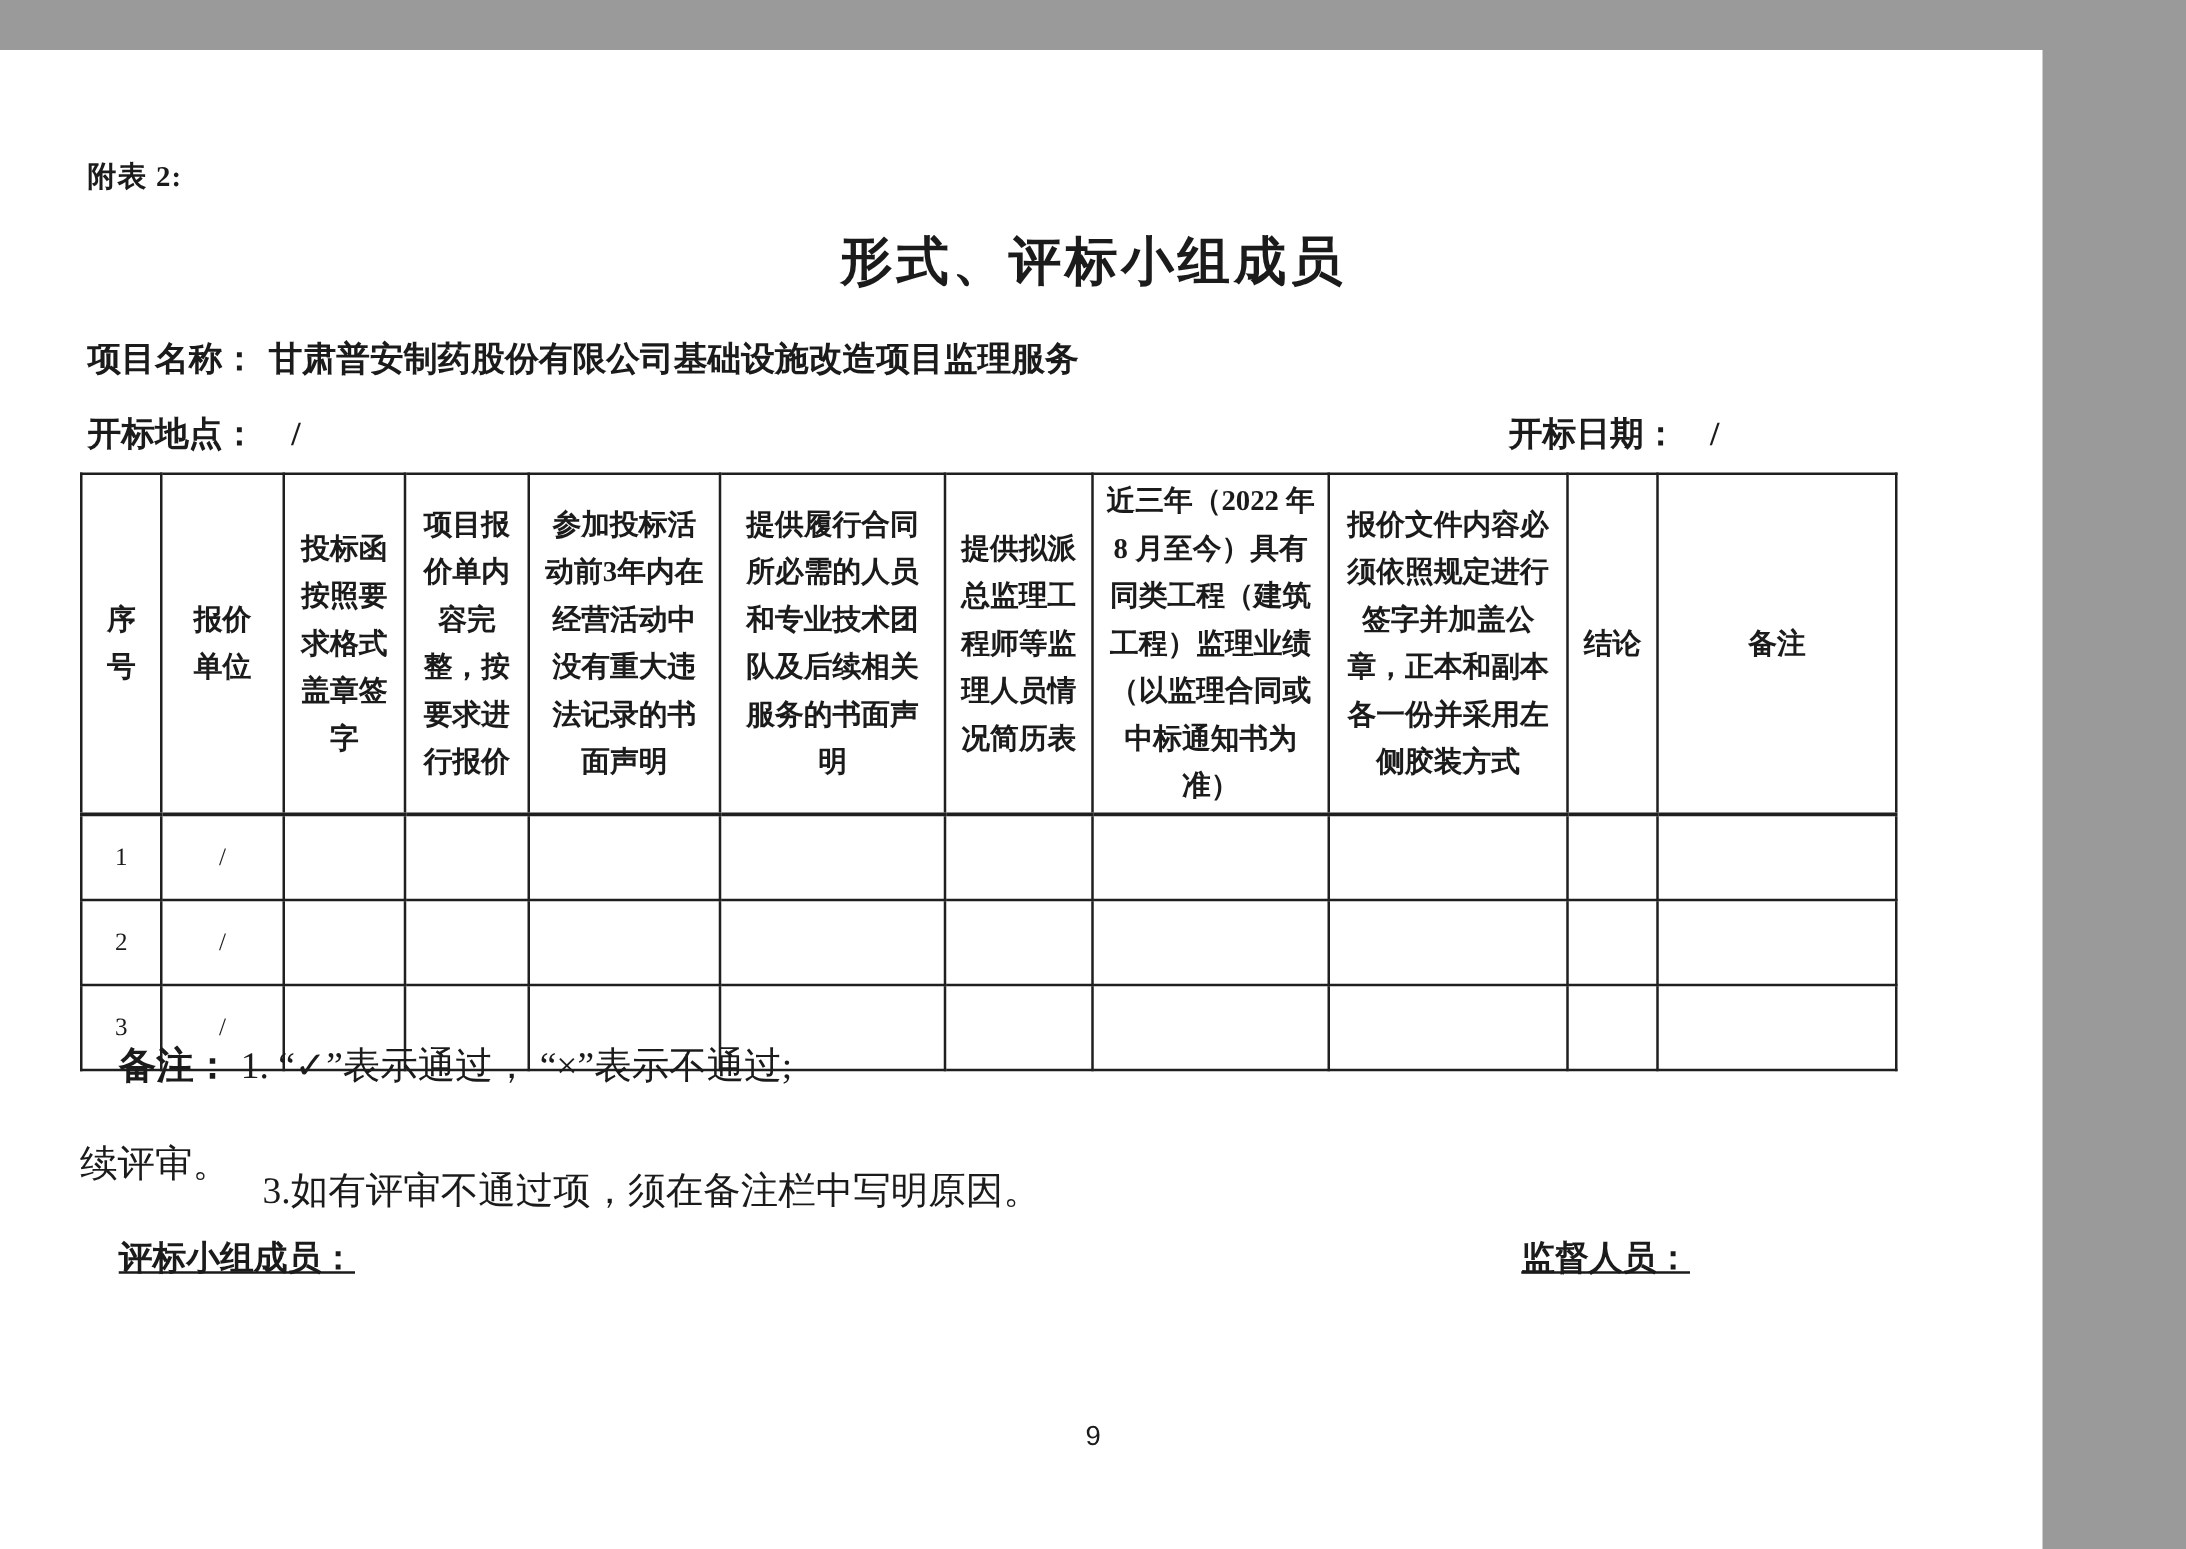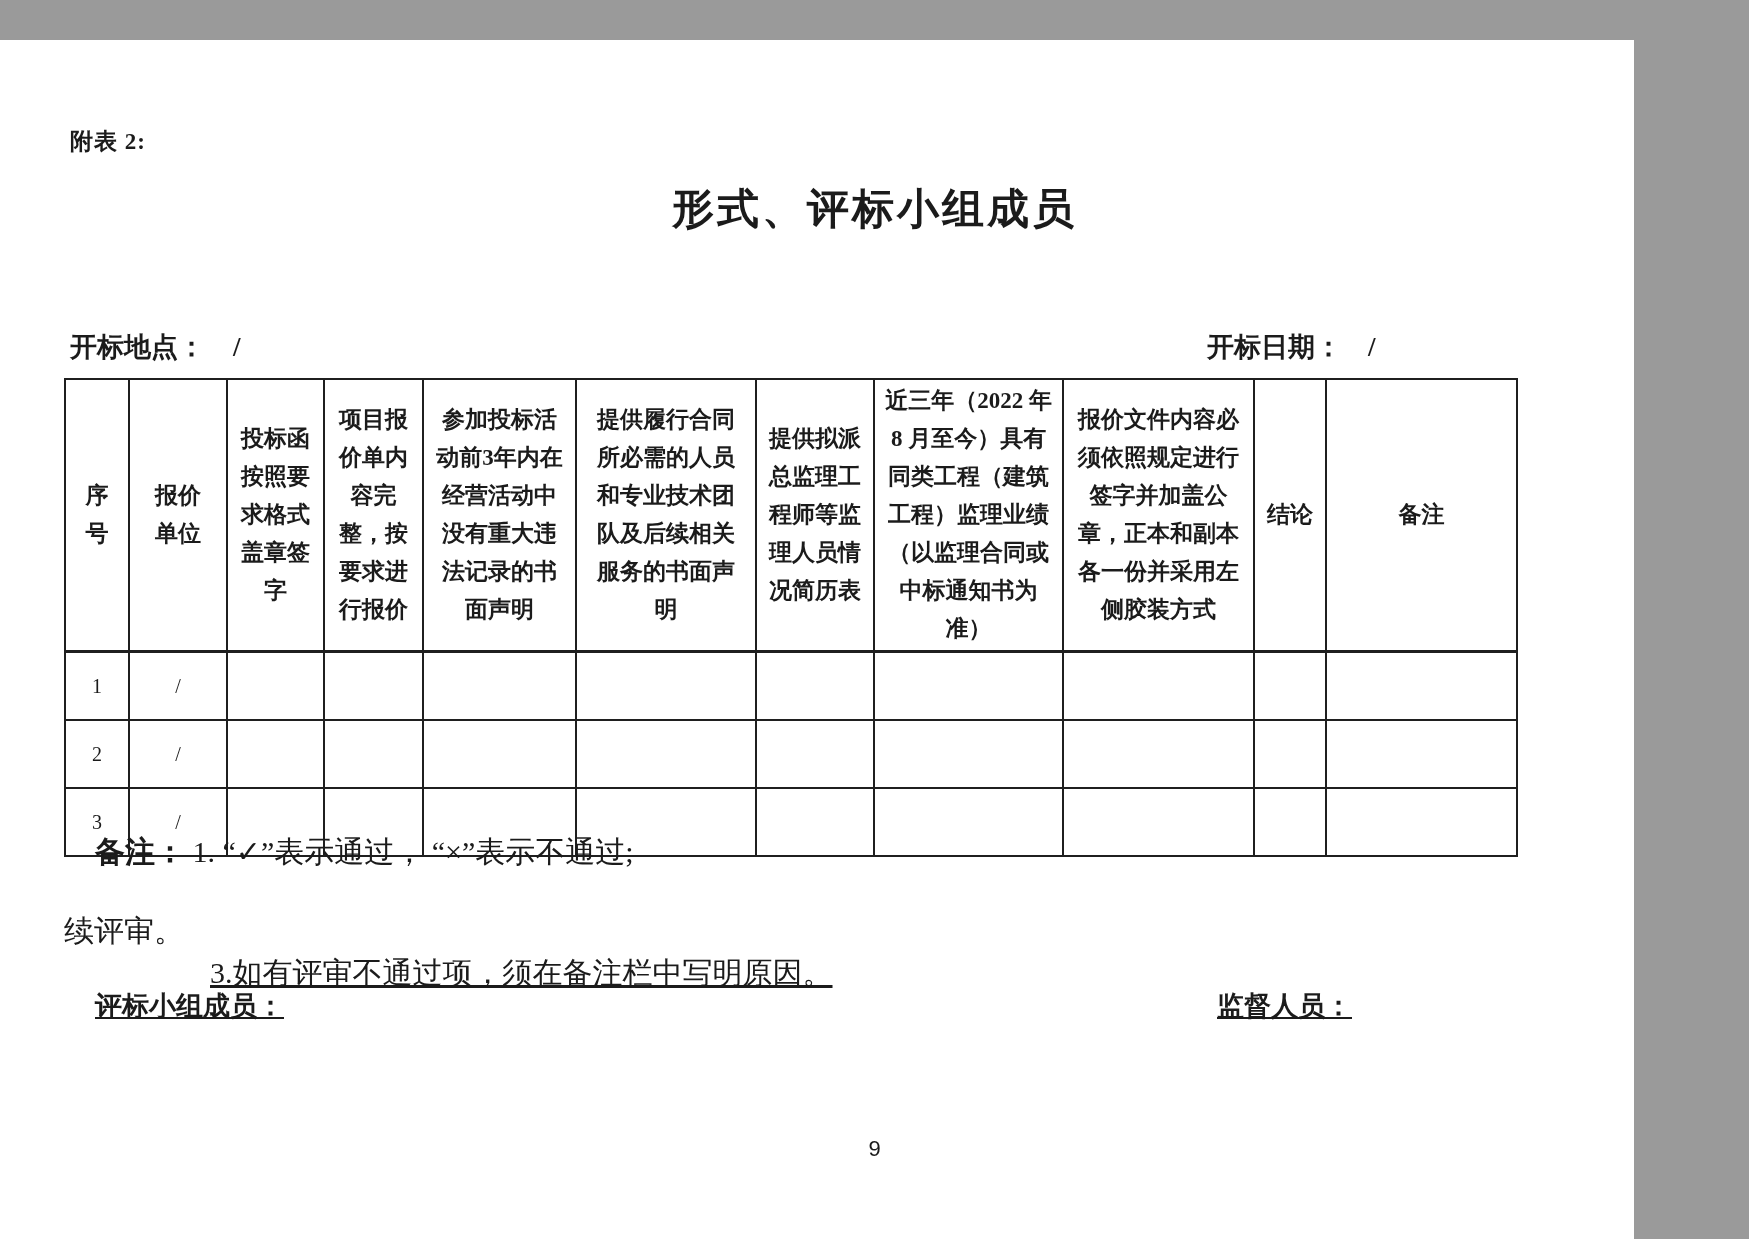--- a/index.html
+++ b/index.html
@@ -53,21 +53,21 @@
     text-align:center;
     vertical-align:middle;
     padding:0 4px;
   }
 
   .notes-label{font-weight:600;}
   .note-line{font-size:30px;white-space:nowrap;}
   .note-1{left:95px;top:792px;}
   .note-2a{left:210px;top:833px;}
   .note-2b{left:64px;top:871px;}
-  .note-3{left:210px;top:913px;text-decoration:underline;}
+  .note-3{left:210px;top:892px;}
 
   .sig-line{font-size:27px;font-weight:bold;white-space:nowrap;text-decoration:underline;}
   .sig-team{left:95px;top:948px;}
   .sig-supervisor{left:1217px;top:948px;}
 
   .page-number{left:0;top:1096px;width:1749px;text-align:center;font-size:22px;font-family:"Liberation Sans","DejaVu Sans",sans-serif;}
 
   .seal-mark{position:absolute;background:#dd2b20;}
   .seal-left{
     left:903px;top:1215px;width:62px;height:17px;
@@ -86,20 +86,23 @@
 </style>
 </head>
 <body>
 
 <div class="page">
 
   <div class="abs attachment">附表 2:</div>
 
   <div class="abs title">形式、评标小组成员</div>
 
+  <div class="abs meta-line project-line">
+    <span>项目名称：</span><span class="meta-value">甘肃普安制药股份有限公司基础设施改造项目监理服务</span>
+  </div>
 
   <div class="abs meta-line place-line">
     <span>开标地点：</span><span class="meta-value">/</span>
   </div>
 
   <div class="abs meta-line date-line">
     <span>开标日期：</span><span class="meta-value">/</span>
   </div>
 
   <div class="abs table-wrap">

